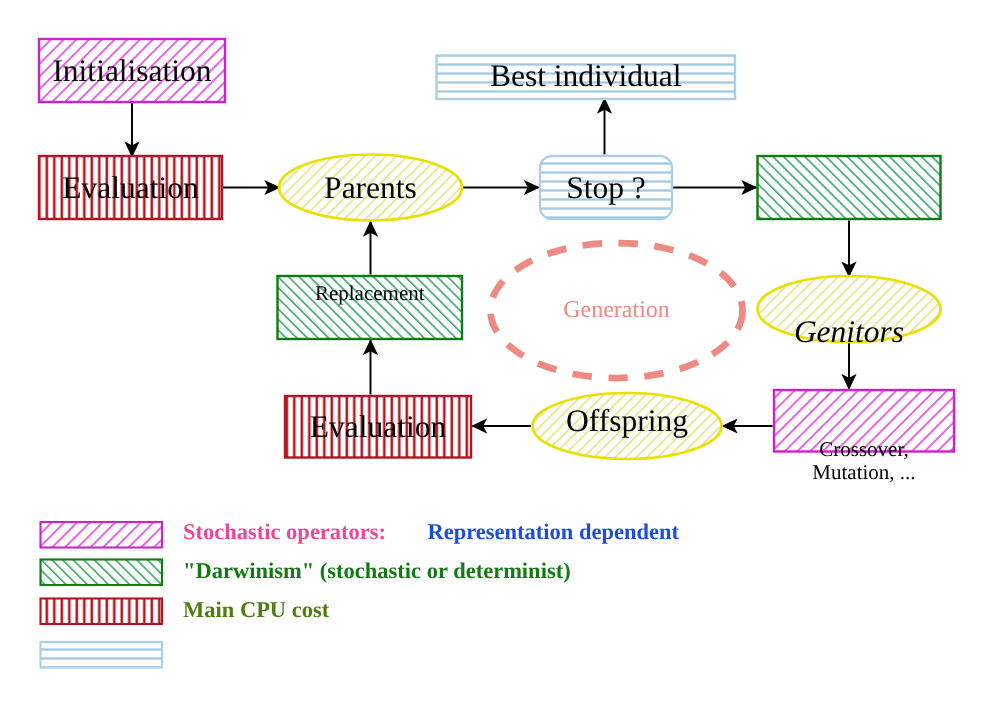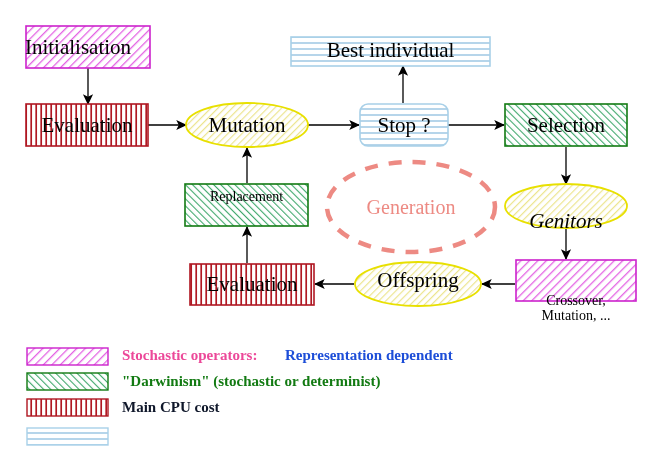--- a/index.html
+++ b/index.html
@@ -22,36 +22,36 @@
     white-space:pre;
     pointer-events:none;
     line-height:1.05;
   }
   .lbl-22{font-size:21px;}
   .lbl-15{font-size:14px;}
 
   .gen-label{
     position:absolute;
     display:flex;align-items:center;justify-content:center;
-    font-size:20px;
+    font-size:16px;
     font-family:"Liberation Serif", serif;
     color:#ed8a83;
   }
 
   .legend-text{
     position:absolute;
     font-family:"Liberation Serif", serif;
     font-size:15px;
     white-space:pre;
   }
   .lg-bold{font-weight:bold;}
   .c-magenta{color:#ec4899;}
   .c-gold{color:#1d4ed8;}
   .c-green{color:#127a12;}
-  .c-red{color:#0f172a;text-align:right;}
+  .c-red{color:#4d7c0f;text-align:right;}
   .c-lblue{color:#95c3e6;}
 </style>
 </head>
 <body>
 
 <div id="stage">
 
   <svg id="canvas" viewBox="0 0 662 471">
     <defs>
 
@@ -122,31 +122,30 @@
     <rect x="185" y="184" width="123" height="42" fill="url(#pat-green)" stroke="#127a12" stroke-width="1.6"></rect>
 
     <ellipse cx="411" cy="207" rx="84" ry="45" fill="none" stroke="#ed8a83" stroke-width="4.5" stroke-dasharray="13 11" stroke-linecap="butt"></ellipse>
 
     <rect x="27" y="348" width="81" height="17" fill="url(#pat-magenta)" stroke="#cc22cc" stroke-width="1.4"></rect>
     <rect x="27" y="373" width="81" height="17" fill="url(#pat-green)" stroke="#127a12" stroke-width="1.4"></rect>
     <rect x="27" y="399" width="81" height="17" fill="url(#pat-red)" stroke="#b01722" stroke-width="1.4"></rect>
     <rect x="27" y="428" width="81" height="17" fill="url(#pat-blue)" stroke="#a8d0e8" stroke-width="1.4"></rect>
   </svg>
 
-  <div class="node-label lbl-22" style="left:16px;top:26px;width:124px;height:42px;">Initialisation</div>
+  <div class="node-label lbl-22" style="left:26px;top:26px;width:124px;height:42px;">Initialisation</div>
 
   <div class="node-label lbl-22" style="left:26px;top:104px;width:122px;height:42px;">Evaluation</div>
 
-  <div class="node-label lbl-22" style="left:186px;top:104px;width:122px;height:42px;">Mutation</div>
+  <div class="node-label lbl-22" style="left:186px;top:104px;width:122px;height:42px;">Parents</div>
 
   <div class="node-label lbl-22" style="left:360px;top:104px;width:88px;height:42px;">Stop ?</div>
 
   <div class="node-label lbl-22" style="left:291px;top:33px;width:199px;height:34px;">Best individual</div>
 
-  <div class="node-label lbl-22" style="left:505px;top:104px;width:122px;height:42px;">Selection</div>
 
   <div class="node-label lbl-22" style="left:505px;top:200px;width:122px;height:42px;font-style:italic;">Genitors</div>
 
   <div class="node-label lbl-15" style="left:516px;top:260px;width:120px;height:41px;margin-top:28px;">Crossover,
 Mutation, ...</div>
 
   <div class="node-label lbl-22" style="left:355px;top:263px;width:126px;height:34px;">Offspring</div>
 
   <div class="node-label lbl-22" style="left:190px;top:264px;width:124px;height:41px;">Evaluation</div>
 

